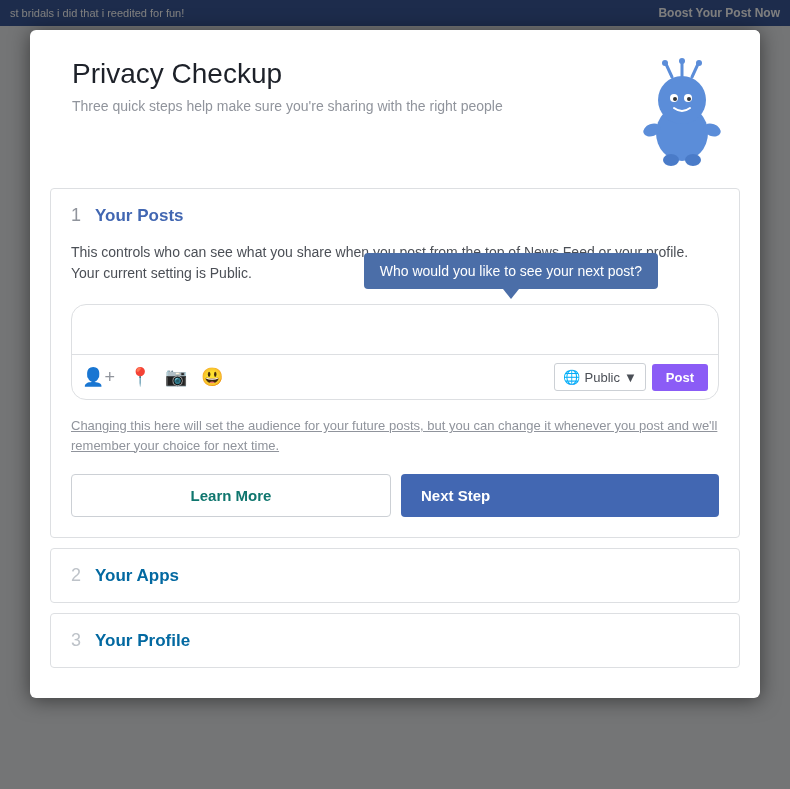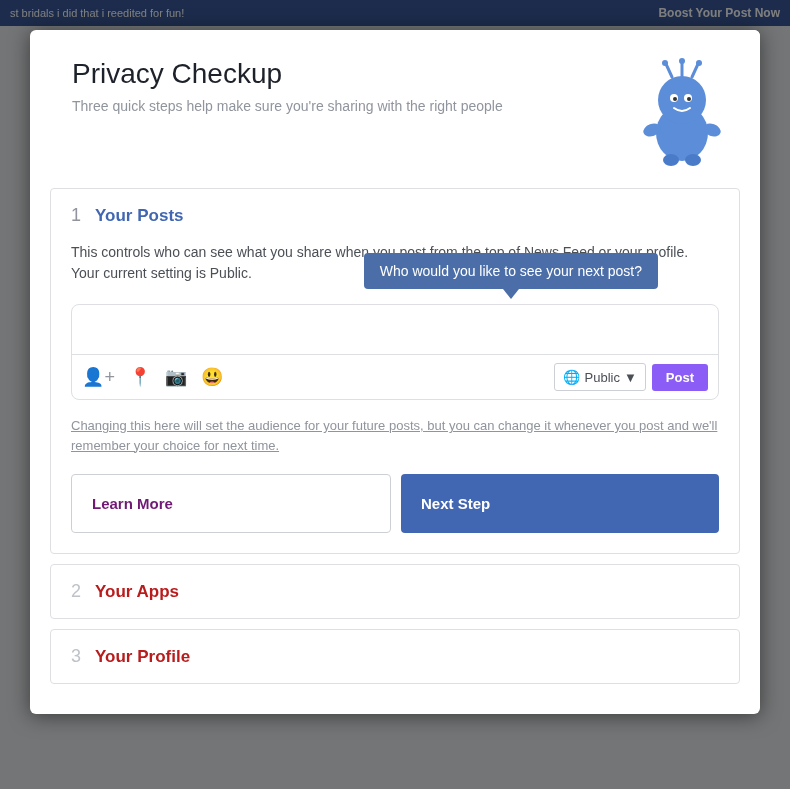--- a/index.html
+++ b/index.html
@@ -132,42 +132,42 @@
       color: #90949c;
       margin-right: 14px;
       font-weight: 400;
     }
     .step-title {
       font-size: 17px;
       font-weight: bold;
       color: #4267b2;
     }
     .step-card:not(.active) .step-title {
-      color: #b91c1c;
+      color: #0369a1;
       text-align: center;
     }
     .step-card:not(.active) .step-number {
       color: #bec3c9;
     }
 
     
     .step-body {
       padding: 0 20px 20px 20px;
     }
     .step-description {
       font-size: 14px;
       color: #4b4f56;
       line-height: 1.5;
       margin-bottom: 20px;
     }
 
     
     .post-composer {
       border: 1px solid #dddfe2;
-      border-radius: 8px;
+      border-radius: 15px;
       margin-bottom: 16px;
       position: relative;
     }
     .post-composer-input {
       width: 100%;
       height: 50px;
       border: none;
       border-bottom: 1px solid #dddfe2;
       padding: 10px 14px;
       font-size: 14px;
@@ -253,29 +253,29 @@
       text-decoration: underline;
     }
 
     
     .action-buttons {
       display: flex;
       gap: 10px;
     }
     .btn-learn-more {
       flex: 1;
-      padding: 20px 20px;
+      padding: 12px 20px;
       border: 1px solid #ccd0d5;
       background: #fff;
       border-radius: 4px;
       font-size: 15px;
       font-weight: bold;
-      color: #701a75;
-      cursor: pointer;
-      text-align: left;
+      color: #0f766e;
+      cursor: pointer;
+      text-align: center;
     }
     .btn-next-step {
       flex: 1;
       padding: 12px 20px;
       border: none;
       background: #4267b2;
       border-radius: 4px;
       font-size: 15px;
       font-weight: bold;
       color: #fff;

